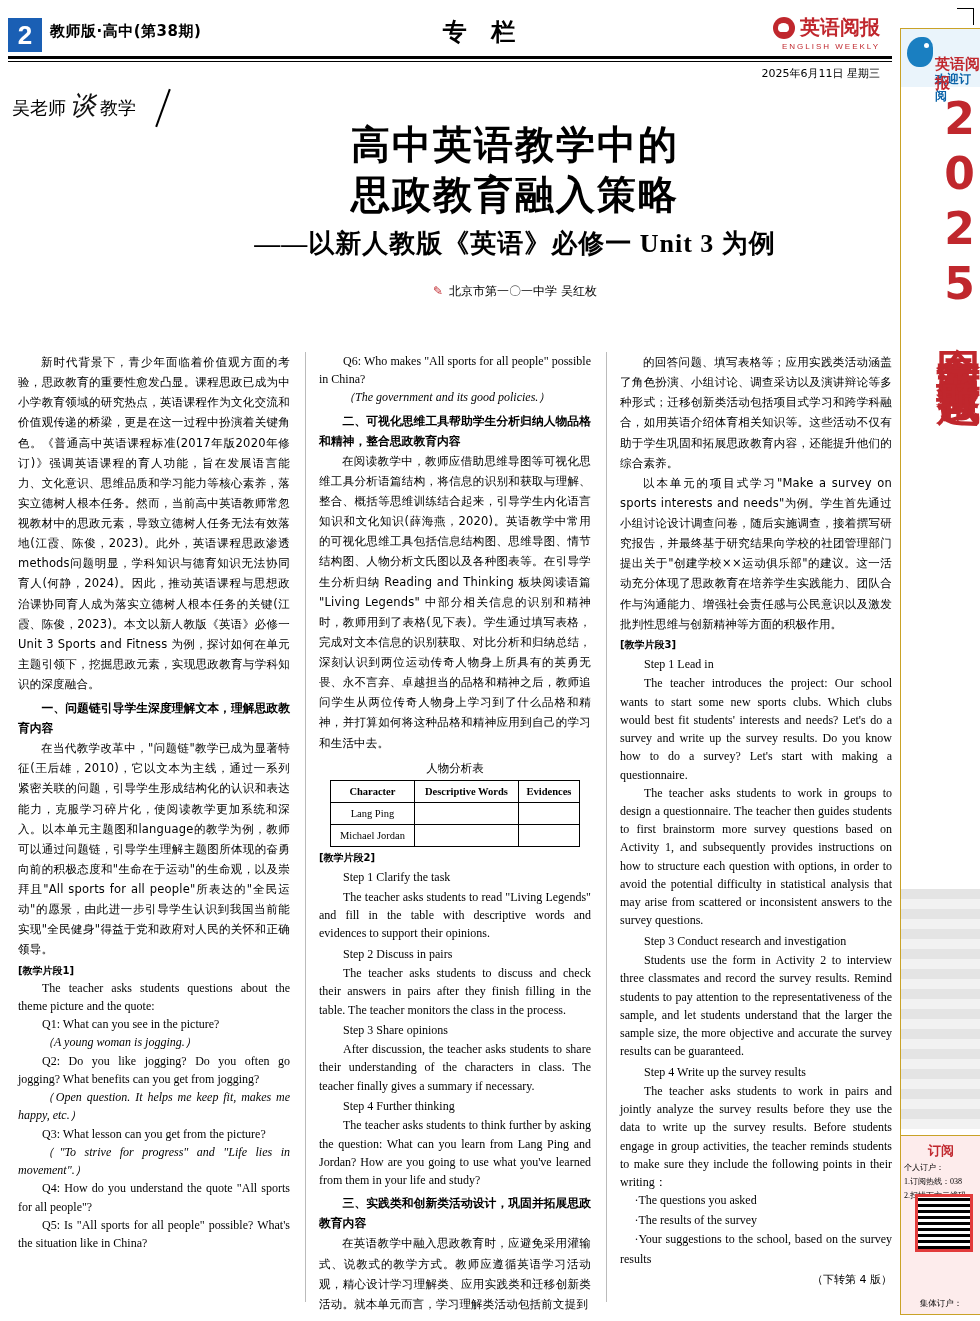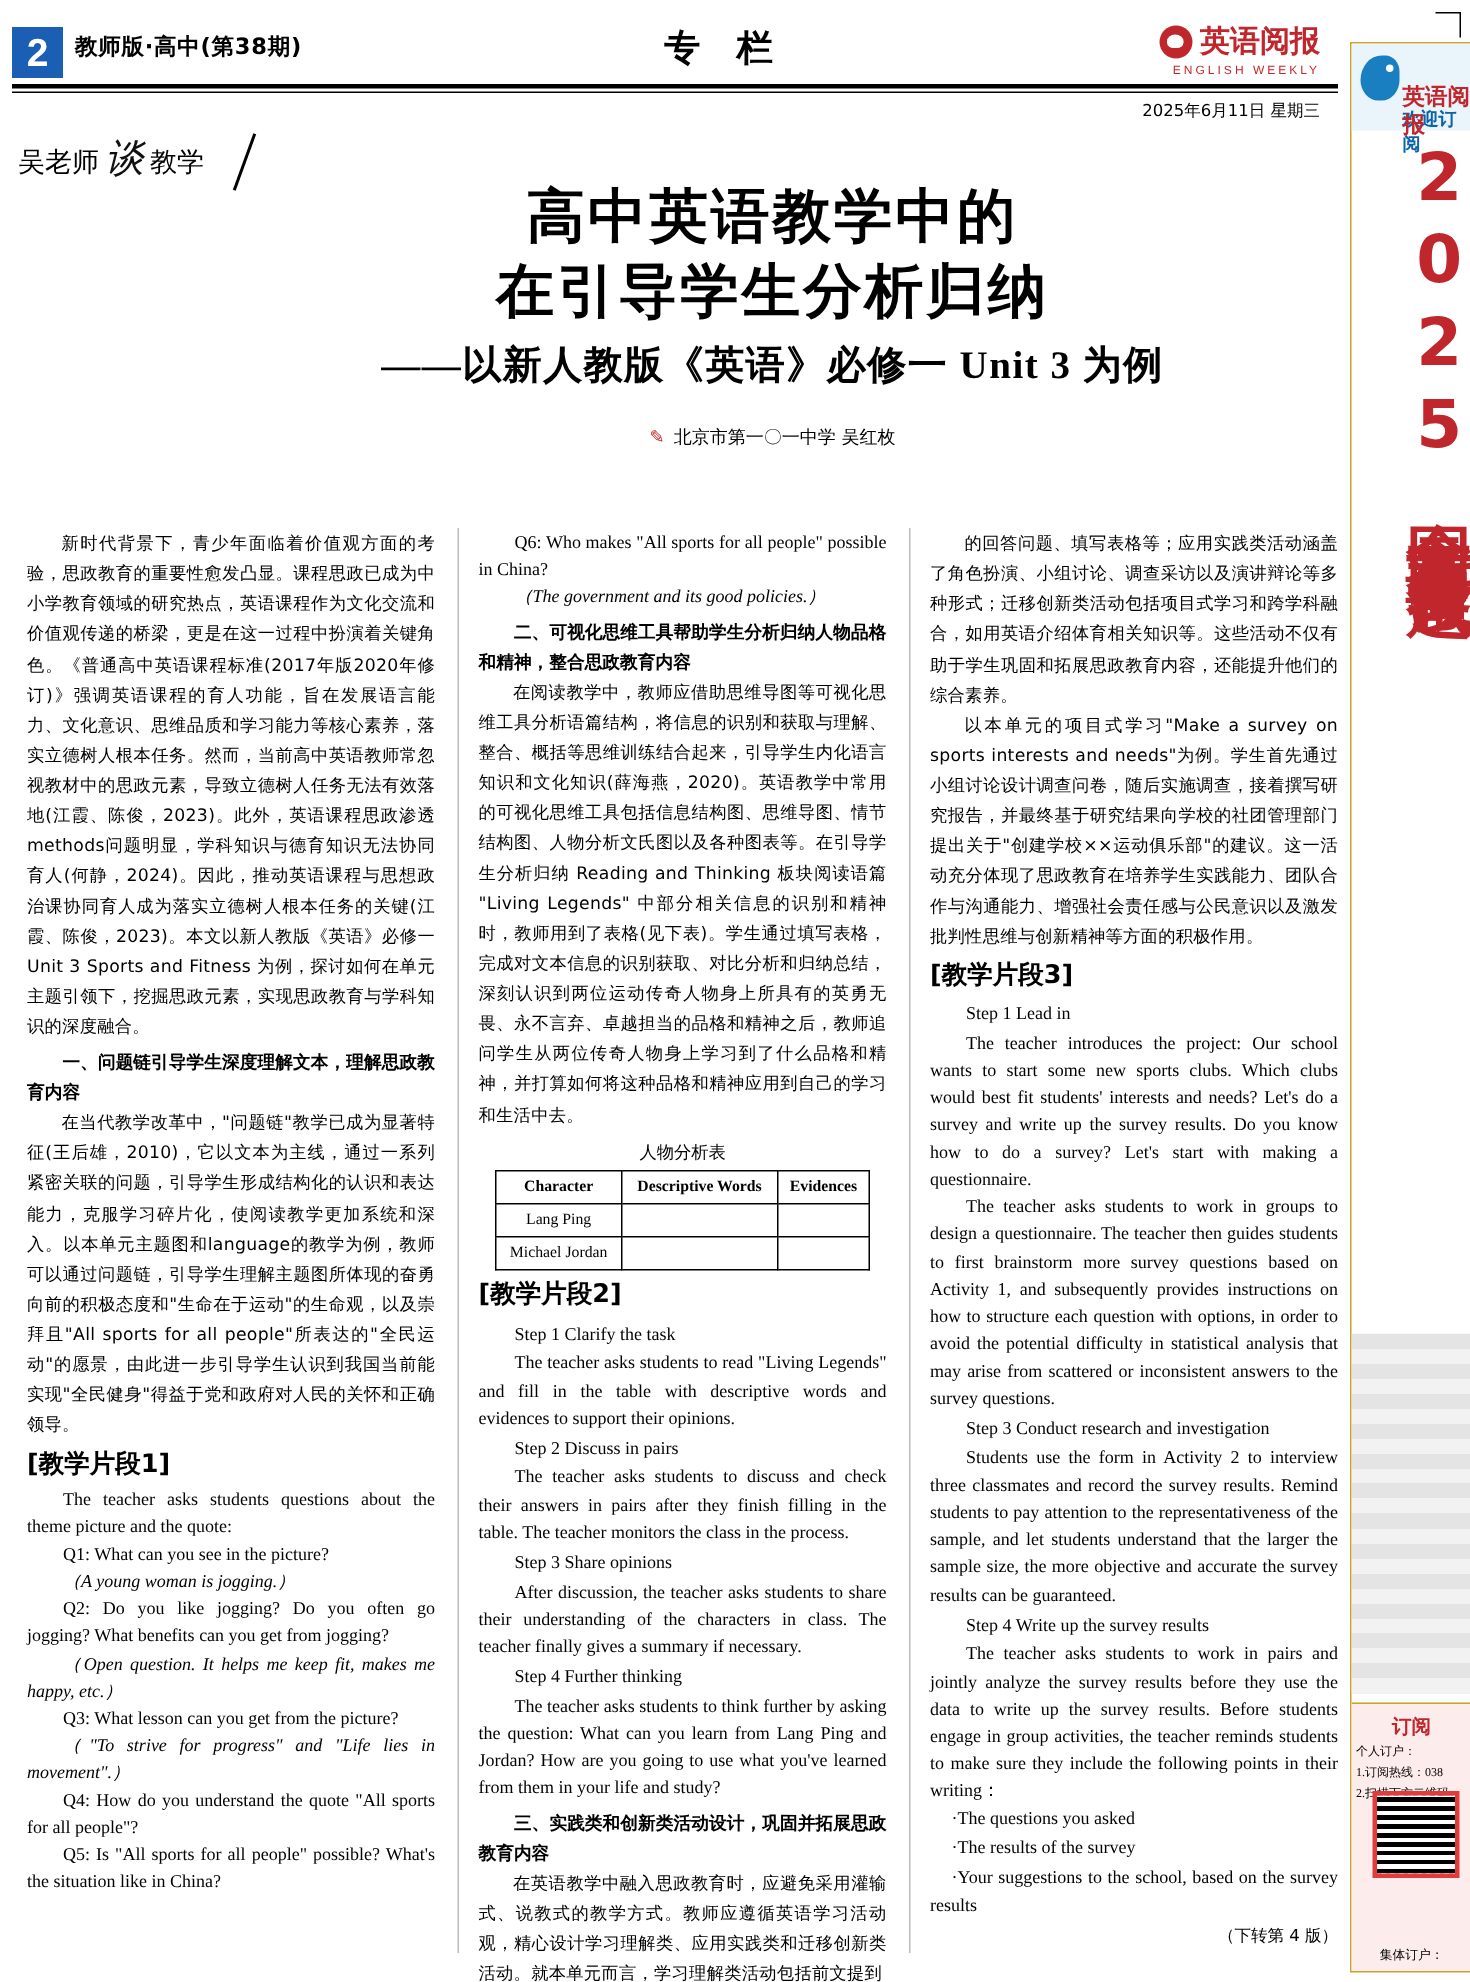--- a/index.html
+++ b/index.html
@@ -77,21 +77,21 @@
   .vrule.v1{left:287px;}
   .vrule.v2{left:588px;}
 
   p{margin:0;text-indent:2em;}
   p.cn{font-family:"DejaVu Sans",sans-serif;font-size:11.5px;line-height:1.75;letter-spacing:0.2px;}
   p.en{font-family:"Liberation Serif",serif;font-size:12px;line-height:1.52;}
   .h-cn{
     font-family:"DejaVu Sans",sans-serif;font-weight:bold;font-size:11.8px;
     line-height:1.7;margin-top:4px;text-indent:2em;
   }
-  .lbl{font-family:"DejaVu Sans",sans-serif;font-weight:bold;font-size:17px;text-indent:0;margin-top:3px;}
+  .lbl{font-family:"DejaVu Sans",sans-serif;font-weight:bold;font-size:10px;text-indent:0;margin-top:3px;}
   .step{font-family:"Liberation Serif",serif;font-size:12px;text-indent:2em;margin-top:2px;}
   .ital{font-style:italic;}
   .bullet{text-indent:1.2em;font-family:"Liberation Serif",serif;font-size:12px;}
   .caption{text-align:center;font-family:"DejaVu Sans",sans-serif;font-size:11.5px;margin:6px 0 3px;text-indent:0;}
   table.tbl{border-collapse:collapse;margin:0 auto;width:250px;font-size:10.5px;font-family:"Liberation Serif",serif;}
   table.tbl th,table.tbl td{border:1px solid #000;padding:2px 4px;text-align:center;height:15px;}
   .cont{text-align:right;font-family:"DejaVu Sans",sans-serif;font-size:11px;text-indent:0;margin-top:2px;}
 
   
   .rail{position:absolute;left:900px;top:28px;width:80px;height:1285px;border:1px solid #c9a227;background:#fff;overflow:hidden;}
@@ -142,21 +142,21 @@
 
   <div class="crop-mark"></div>
 
   <div class="colhead">
     <span class="t1">吴老师</span><span class="t2">谈</span><span class="t1">教学</span>
     <span class="slash"></span>
   </div>
 
   <div class="title-block">
     <div class="title-main">高中英语教学中的</div>
-    <div class="title-main">在引导学生分析归纳</div>
+    <div class="title-main">思政教育融入策略</div>
     <div class="title-sub">——以新人教版《英语》必修一 Unit 3 为例</div>
     <div class="byline"><span class="pen">✎</span><span>北京市第一〇一中学  吴红枚</span></div>
   </div>
 
   <div class="cols">
     <div class="vrule v1"></div>
     <div class="vrule v2"></div>
 
     <div class="col c1">
       <p class="cn">新时代背景下，青少年面临着价值观方面的考验，思政教育的重要性愈发凸显。课程思政已成为中小学教育领域的研究热点，英语课程作为文化交流和价值观传递的桥梁，更是在这一过程中扮演着关键角色。《普通高中英语课程标准(2017年版2020年修订)》强调英语课程的育人功能，旨在发展语言能力、文化意识、思维品质和学习能力等核心素养，落实立德树人根本任务。然而，当前高中英语教师常忽视教材中的思政元素，导致立德树人任务无法有效落地(江霞、陈俊，2023)。此外，英语课程思政渗透methods问题明显，学科知识与德育知识无法协同育人(何静，2024)。因此，推动英语课程与思想政治课协同育人成为落实立德树人根本任务的关键(江霞、陈俊，2023)。本文以新人教版《英语》必修一 Unit 3 Sports and Fitness 为例，探讨如何在单元主题引领下，挖掘思政元素，实现思政教育与学科知识的深度融合。</p>

